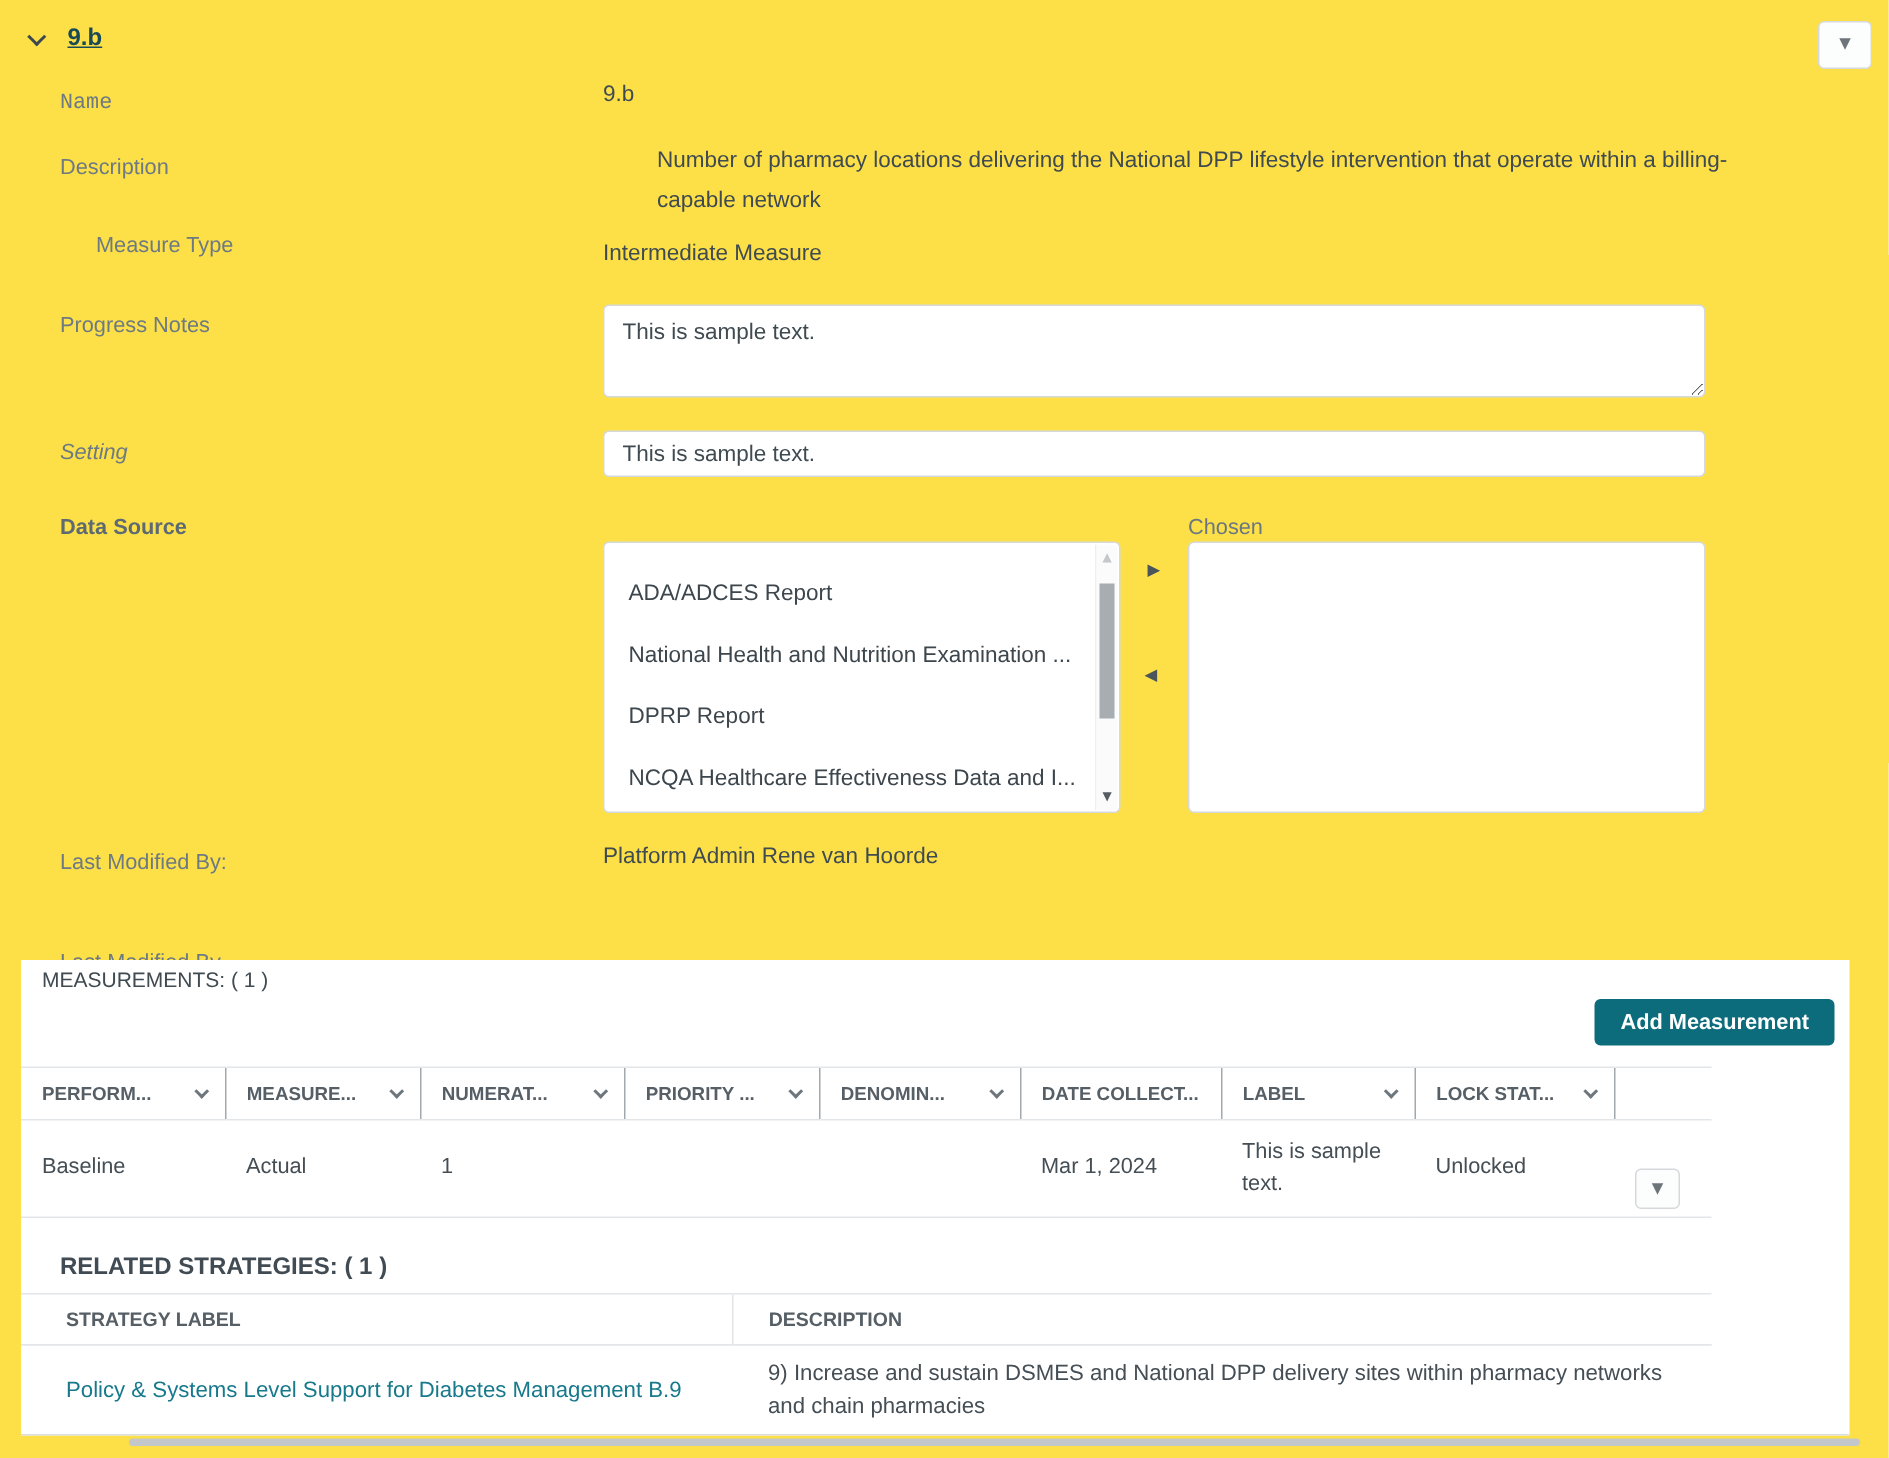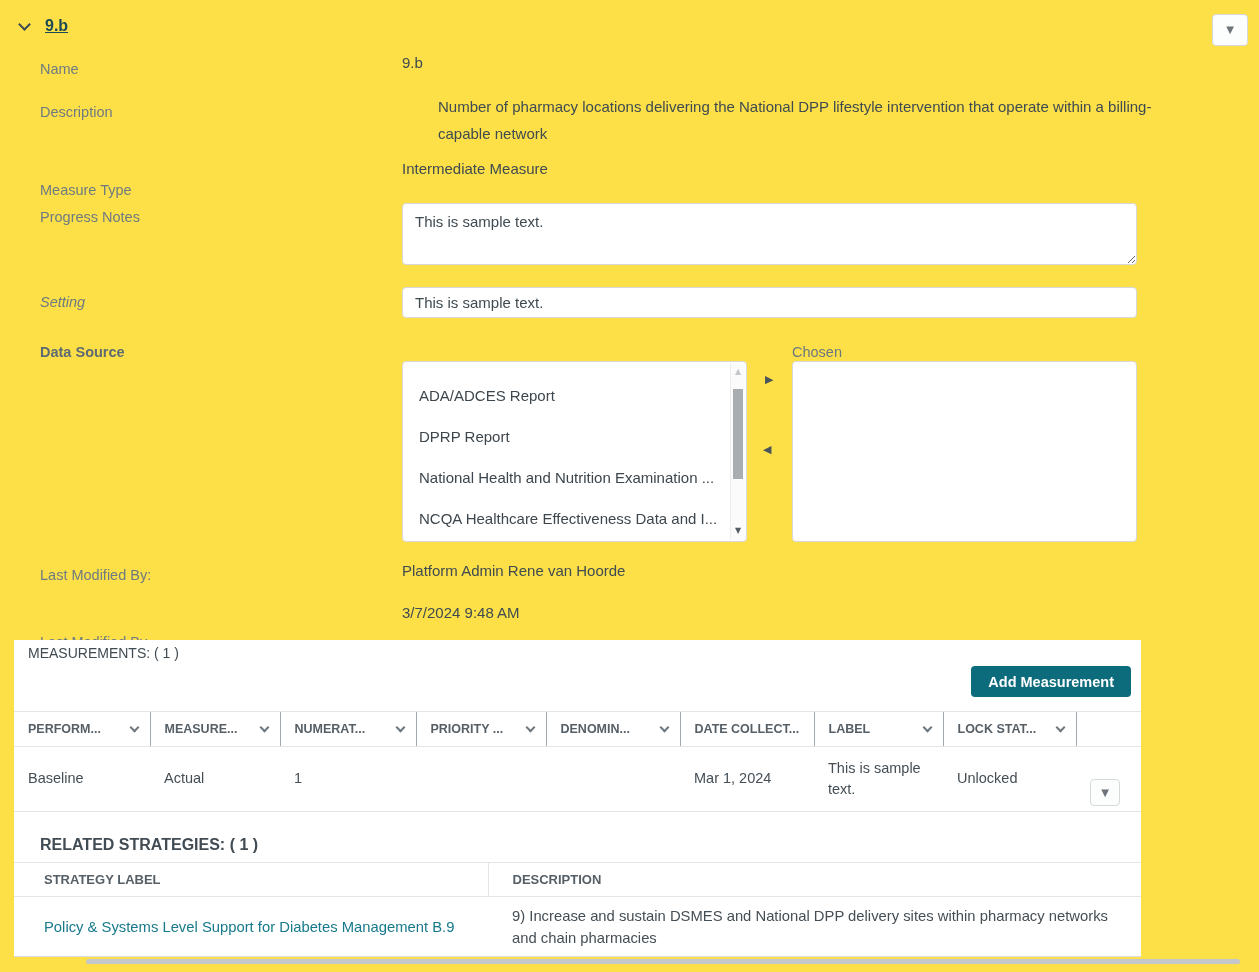--- a/index.html
+++ b/index.html
@@ -30,21 +30,21 @@
   .lb-items { padding-top:13px; }
   .lb-item { padding:0 16px; height:41px; line-height:41px; font-size:15px; color:#3d464d; white-space:nowrap; overflow:hidden; cursor:pointer; }
   .lb-sb { position:absolute; top:1px; right:1px; bottom:1px; width:15px; background:#fbfbfb; border-left:1px solid #eeeeee; border-radius:0 3px 3px 0; }
   .sb-arrow { position:absolute; left:0; width:100%; text-align:center; font-family:"DejaVu Sans",sans-serif; font-size:8px; line-height:14px; cursor:pointer; }
   .sb-up { top:2px; color:#c4c8cb; }
   .sb-down { bottom:2px; color:#555d63; }
   .sb-thumb { position:absolute; left:2px; right:2px; top:26px; height:90px; background:#a8adb1; cursor:pointer; }
   .mover { position:absolute; font-family:"DejaVu Sans",sans-serif; font-size:11px; color:#4a545b; cursor:pointer; line-height:1; }
 
   
-  .panel { position:absolute; left:14px; top:640px; width:1127px; height:317px; background:#fff; border-bottom:1px solid #d9dde0; }
+  .panel { position:absolute; left:14px; top:640px; width:1219px; height:317px; background:#fff; border-bottom:1px solid #d9dde0; }
   .m-heading { position:absolute; left:14px; top:5px; font-size:14px; color:#3f4a51; }
   .add-btn { position:absolute; right:10px; top:26px; height:31px; padding:0 17px; background:#0d6c7c; color:#ffffff; border:none; border-radius:4px; font-family:"Liberation Sans","DejaVu Sans",sans-serif; font-size:14.5px; font-weight:bold; cursor:pointer; }
 
   table { border-collapse:collapse; table-layout:fixed; }
   .m-table { position:absolute; top:71px; left:0; width:1127px; }
   .m-table th { height:35px; border-top:1px solid #e3e6e8; border-bottom:1px solid #e3e6e8; border-left:1px solid #a2a9ae; padding:0 12px 0 14px; text-align:left; font-size:12.5px; font-weight:bold; color:#565f66; white-space:nowrap; overflow:hidden; cursor:pointer; }
   .m-table th:first-child { border-left:none; }
   .m-table th .th-inner { display:flex; align-items:center; justify-content:space-between; }
   .th-chev { display:inline-block; width:7px; height:7px; border-right:2px solid #6e777e; border-bottom:2px solid #6e777e; transform:rotate(45deg); margin-top:-4px; flex:none; margin-left:8px; }
   .m-table td { height:65px; vertical-align:middle; border-bottom:1px solid #e3e6e8; padding:0 10px 0 14px; font-size:14.5px; color:#454e55; line-height:1.45; }
@@ -68,62 +68,61 @@
 
   <div class="sec-head">
     <span class="chev"></span>
     <a class="sec-title">9.b</a>
   </div>
 
   <div class="dd-btn top-dd">
     <span class="tri">▼</span>
   </div>
 
-  <div class="flabel" style="top:61px;">Name</div>
+  <div class="flabel" style="top:61px;font-family:Liberation Mono, monospace;">Name</div>
   <div class="fvalue" style="top:49px;">9.b</div>
 
   <div class="flabel" style="top:104px;">Description</div>
   <div class="fvalue" style="top:93px;margin-left:36px;">Number of pharmacy locations delivering the National DPP lifestyle intervention that operate within a billing-capable network</div>
 
-  <div class="flabel" style="top:182px;">Measure Type</div>
+  <div class="flabel" style="top:156px;margin-left:24px;">Measure Type</div>
   <div class="fvalue" style="top:155px;">Intermediate Measure</div>
 
   <div class="flabel" style="top:209px;">Progress Notes</div>
   <textarea class="notes-area" style="">This is sample text.</textarea>
 
   <div class="flabel" style="top:294px;font-style:italic;">Setting</div>
   <input class="setting-input" type="text" value="This is sample text." style="">
 
   <div class="flabel" style="top:344px; font-weight:bold; color:#5d6a72;">Data Source</div>
   <div class="ds-caption" style="left:426px; top:344px;margin-top:16px;">Available</div>
   <div class="ds-caption" style="left:792px; top:344px;">Chosen</div>
 
   <div class="listbox" style="left:402px;">
     <div class="lb-items">
       <div class="lb-item">ADA/ADCES Report</div>
+      <div class="lb-item">National Health and Nutrition Examination ...</div>
       <div class="lb-item">DPRP Report</div>
-      <div class="lb-item">National Health and Nutrition Examination ...</div>
       <div class="lb-item">NCQA Healthcare Effectiveness Data and I...</div>
     </div>
     <div class="lb-sb">
       <div class="sb-arrow sb-up">▲</div>
       <div class="sb-thumb"></div>
       <div class="sb-arrow sb-down">▼</div>
     </div>
   </div>
 
   <div class="mover" style="left:765px; top:374px;">▶</div>
   <div class="mover" style="left:763px; top:444px;">◀</div>
 
   <div class="listbox" style="left:792px;"></div>
 
   <div class="flabel" style="top:567px;">Last Modified By:</div>
   <div class="fvalue" style="top:557px;">Platform Admin Rene van Hoorde</div>
   <div class="flabel" style="top:634px;">Last Modified By</div>
-  <div class="fvalue" style="top:599px;">3/7/2024 9:48 AM</div>
 
   <div class="panel">
 
     <div class="m-heading">MEASUREMENTS: ( 1 )</div>
     <button class="add-btn">Add Measurement</button>
 
     <table class="m-table">
       <colgroup>
         <col style="width:136px">
           <col style="width:130px">

